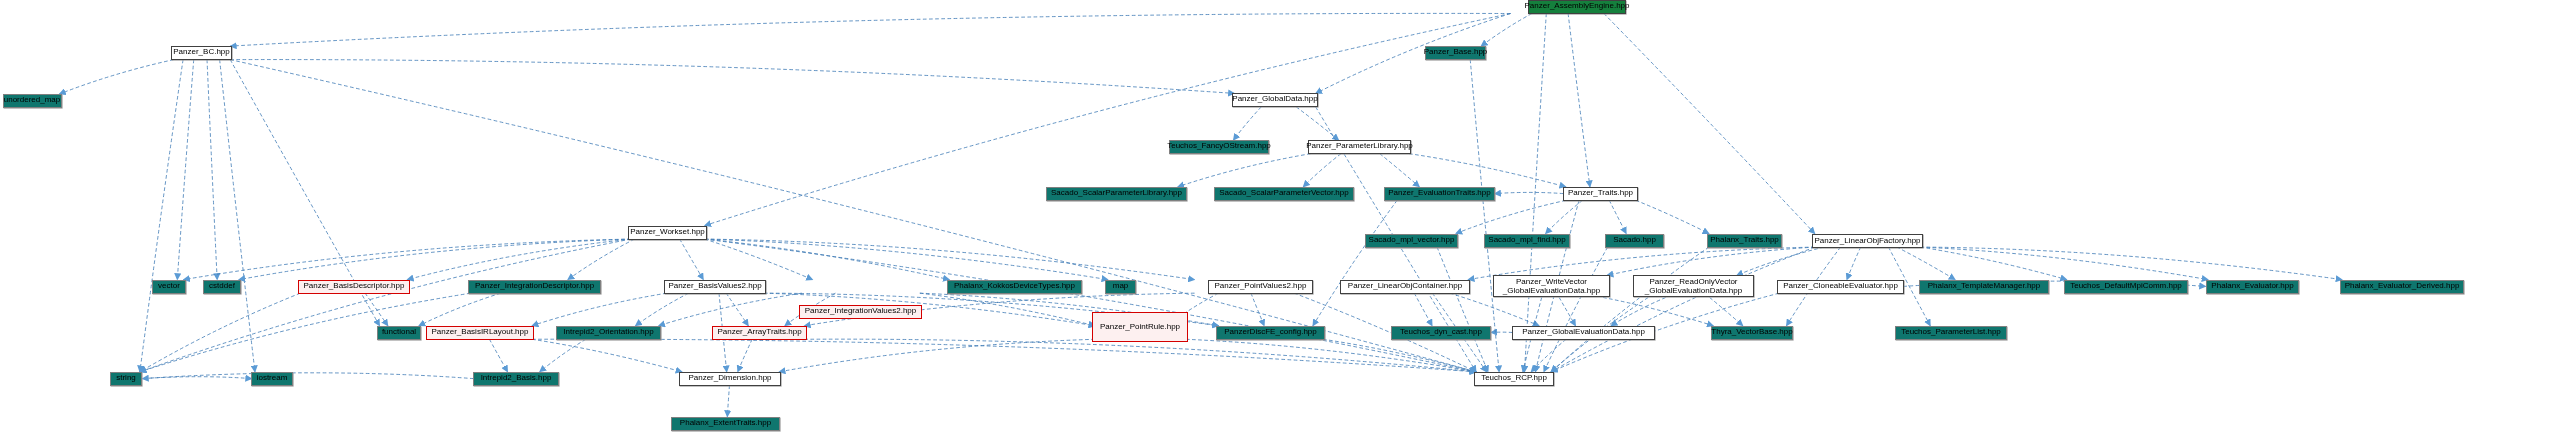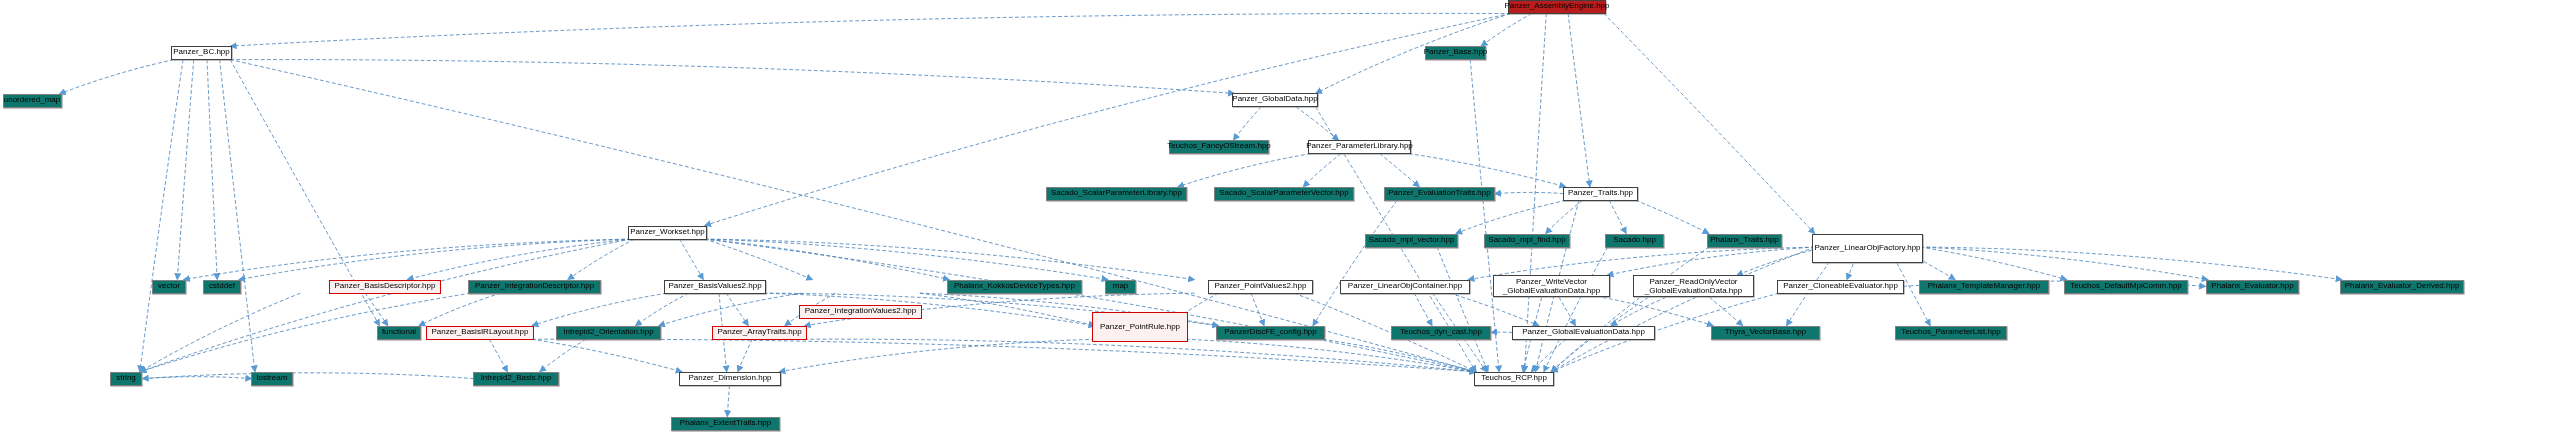--- a/index.html
+++ b/index.html
@@ -23,21 +23,21 @@
     white-space:pre;
     display:flex;
     align-items:center;
     justify-content:center;
     padding:0 3.1px;
     height:13.5px;
     box-shadow:0.6px 0.6px 0 0 #9a9a9a;
   }
   .node.white{background:#ffffff;border:0.6px solid #404040;}
   .node.red{background:#fdf0f0;border:1.2px solid #d40000;box-shadow:none;}
-  .node.root{background:#b91c1c;border:0.6px solid #404040;}
+  .node.root{background:#15803d;border:0.6px solid #404040;margin-left:20px;}
   .node.two{height:22px;line-height:9.2px;}
   .node .lbl{display:block;}
 </style>
 </head>
 <body>
 
 <div id="canvas">
   <svg id="edges" viewBox="0 0 4190 711" width="2576" height="437">
       <defs>
         <marker id="ar" markerWidth="9" markerHeight="9" refX="8" refY="4.5" orient="auto">
@@ -153,24 +153,24 @@
       <div class="node white" style="left: 1308px; top: 140px; width: 103px; height: 13.5px;">Panzer_ParameterLibrary.hpp</div>
       <div class="node " style="left: 1046px; top: 187px; width: 141px; height: 13.5px;">Sacado_ScalarParameterLibrary.hpp</div>
       <div class="node " style="left: 1214px; top: 187px; width: 140px; height: 13.5px;">Sacado_ScalarParameterVector.hpp</div>
       <div class="node " style="left: 1384px; top: 187px; width: 111px; height: 13.5px;">Panzer_EvaluationTraits.hpp</div>
       <div class="node white" style="left: 1563px; top: 187px; width: 75px; height: 13.5px;">Panzer_Traits.hpp</div>
       <div class="node white" style="left: 628px; top: 226px; width: 79px; height: 13.5px;">Panzer_Workset.hpp</div>
       <div class="node " style="left: 1365px; top: 234px; width: 93px; height: 13.5px;">Sacado_mpl_vector.hpp</div>
       <div class="node " style="left: 1484px; top: 234px; width: 86px; height: 13.5px;">Sacado_mpl_find.hpp</div>
       <div class="node " style="left: 1605px; top: 234px; width: 59px; height: 13.5px;">Sacado.hpp</div>
       <div class="node " style="left: 1707px; top: 234px; width: 75px; height: 13.5px;">Phalanx_Traits.hpp</div>
-      <div class="node white" style="left: 1812px; top: 234px; width: 111px; height: 29px;">Panzer_LinearObjFactory.hpp</div>
+      <div class="node white" style="left: 1812px; top: 234px; width: 111px; height: 14px;">Panzer_LinearObjFactory.hpp</div>
       <div class="node " style="left: 152px; top: 280px; width: 34px; height: 13.5px;">vector</div>
       <div class="node " style="left: 203px; top: 280px; width: 38px; height: 13.5px;">cstddef</div>
-      <div class="node red" style="left: 298px; top: 280px; width: 112px; height: 13.5px; margin-left: 31px;">Panzer_BasisDescriptor.hpp</div>
+      <div class="node red" style="left: 298px; top: 280px; width: 112px; height: 13.5px;">Panzer_BasisDescriptor.hpp</div>
       <div class="node " style="left: 468px; top: 280px; width: 133px; height: 13.5px;">Panzer_IntegrationDescriptor.hpp</div>
       <div class="node white" style="left: 664px; top: 280px; width: 102px; height: 13.5px;">Panzer_BasisValues2.hpp</div>
       <div class="node red" style="left: 799px; top: 280px; width: 123px; height: 13.5px; margin-top: 25px;">Panzer_IntegrationValues2.hpp</div>
       <div class="node " style="left: 947px; top: 280px; width: 135px; height: 13.5px;">Phalanx_KokkosDeviceTypes.hpp</div>
       <div class="node " style="left: 1105px; top: 280px; width: 31px; height: 13.5px;">map</div>
       <div class="node white" style="left: 1192px; top: 280px; width: 105px; height: 13.5px; margin-left: 16px;">Panzer_PointValues2.hpp</div>
       <div class="node white" style="left: 1340px; top: 280px; width: 130px; height: 13.5px;">Panzer_LinearObjContainer.hpp</div>
       <div class="node white two" style="left: 1493px; top: 275px; width: 117px; height: 22px;"><div><span class="lbl">Panzer_WriteVector</span><span class="lbl">_GlobalEvaluationData.hpp</span></div></div>
       <div class="node white two" style="left: 1633px; top: 275px; width: 121px; height: 22px;"><div><span class="lbl">Panzer_ReadOnlyVector</span><span class="lbl">_GlobalEvaluationData.hpp</span></div></div>
       <div class="node white" style="left: 1777px; top: 280px; width: 127px; height: 13.5px;">Panzer_CloneableEvaluator.hpp</div>
@@ -179,21 +179,21 @@
       <div class="node " style="left: 2206px; top: 280px; width: 93px; height: 13.5px;">Phalanx_Evaluator.hpp</div>
       <div class="node " style="left: 2340px; top: 280px; width: 124px; height: 13.5px;">Phalanx_Evaluator_Derived.hpp</div>
       <div class="node " style="left: 377px; top: 326px; width: 44px; height: 13.5px;">functional</div>
       <div class="node red" style="left: 426px; top: 326px; width: 108px; height: 13.5px;">Panzer_BasisIRLayout.hpp</div>
       <div class="node " style="left: 556px; top: 326px; width: 105px; height: 13.5px;">Intrepid2_Orientation.hpp</div>
       <div class="node red" style="left: 712px; top: 326px; width: 95px; height: 13.5px;">Panzer_ArrayTraits.hpp</div>
       <div class="node red" style="left: 1092px; top: 312px; width: 96px; height: 30px;">Panzer_PointRule.hpp</div>
       <div class="node " style="left: 1216px; top: 326px; width: 109px; height: 13.5px;">PanzerDiscFE_config.hpp</div>
       <div class="node " style="left: 1391px; top: 326px; width: 100px; height: 13.5px;">Teuchos_dyn_cast.hpp</div>
       <div class="node white" style="left: 1512px; top: 326px; width: 143px; height: 13.5px;">Panzer_GlobalEvaluationData.hpp</div>
-      <div class="node " style="left: 1711px; top: 326px; width: 109px; height: 13.5px;">Thyra_VectorBase.hpp</div>
+      <div class="node " style="left: 1711px; top: 326px; width: 82px; height: 13.5px;">Thyra_VectorBase.hpp</div>
       <div class="node " style="left: 1895px; top: 326px; width: 112px; height: 13.5px;">Teuchos_ParameterList.hpp</div>
       <div class="node " style="left: 110px; top: 372px; width: 32px; height: 13.5px;">string</div>
       <div class="node " style="left: 251px; top: 372px; width: 42px; height: 13.5px;">iostream</div>
       <div class="node " style="left: 473px; top: 372px; width: 86px; height: 13.5px;">Intrepid2_Basis.hpp</div>
       <div class="node white" style="left: 679px; top: 372px; width: 102px; height: 13.5px;">Panzer_Dimension.hpp</div>
       <div class="node white" style="left: 1474px; top: 372px; width: 80px; height: 13.5px;">Teuchos_RCP.hpp</div>
       <div class="node " style="left: 671px; top: 417px; width: 109px; height: 13.5px;">Phalanx_ExtentTraits.hpp</div>
     </div>
 </div>
 

